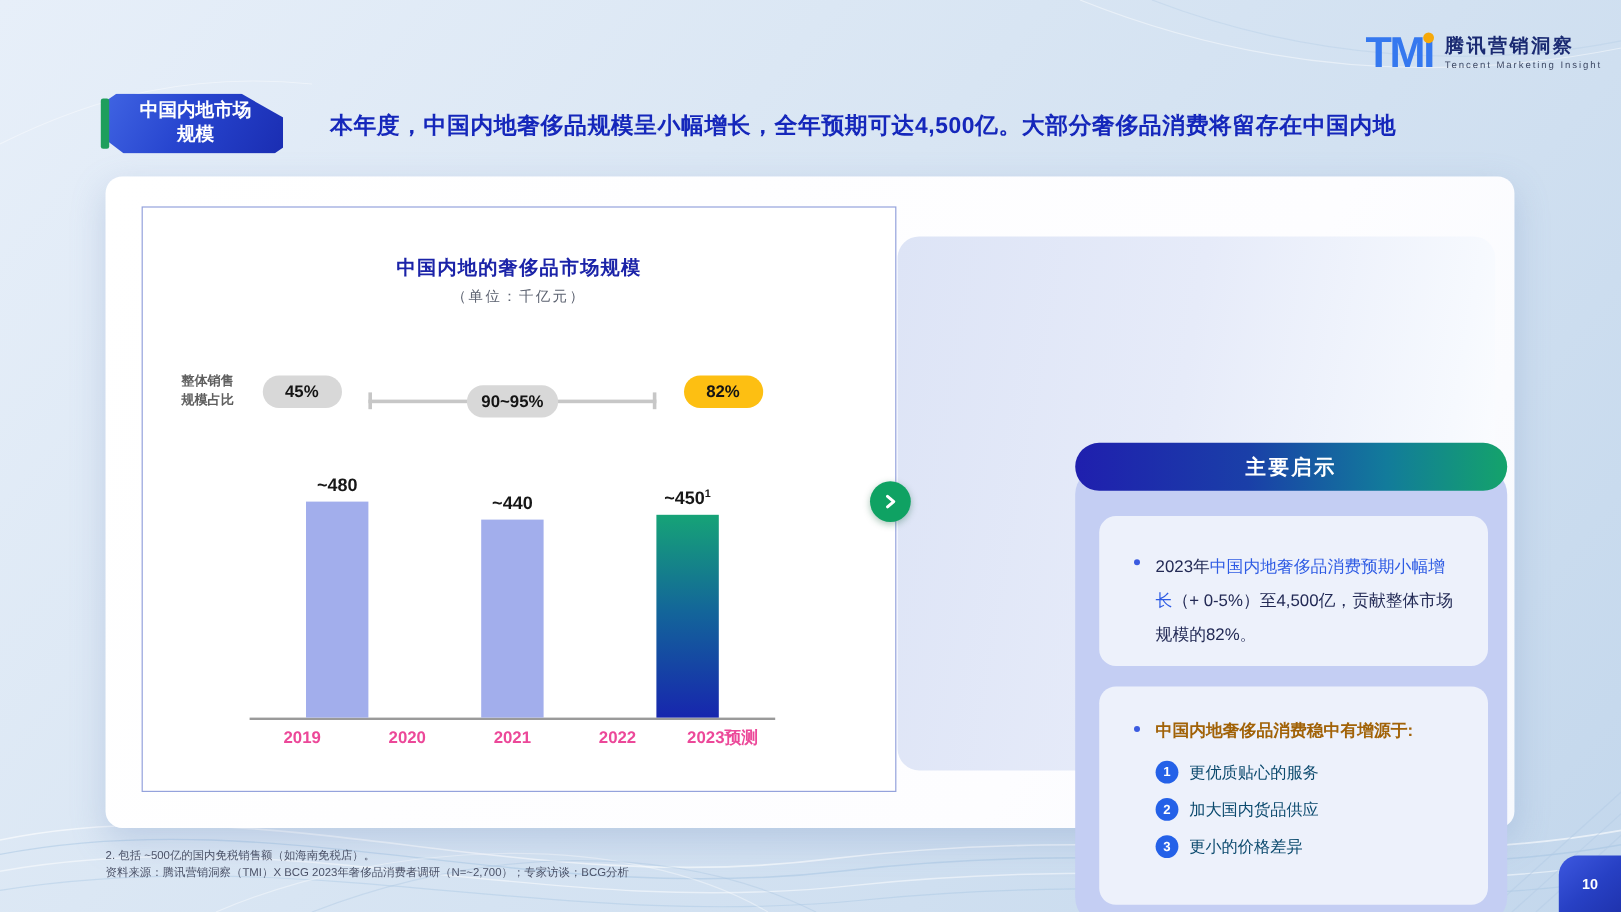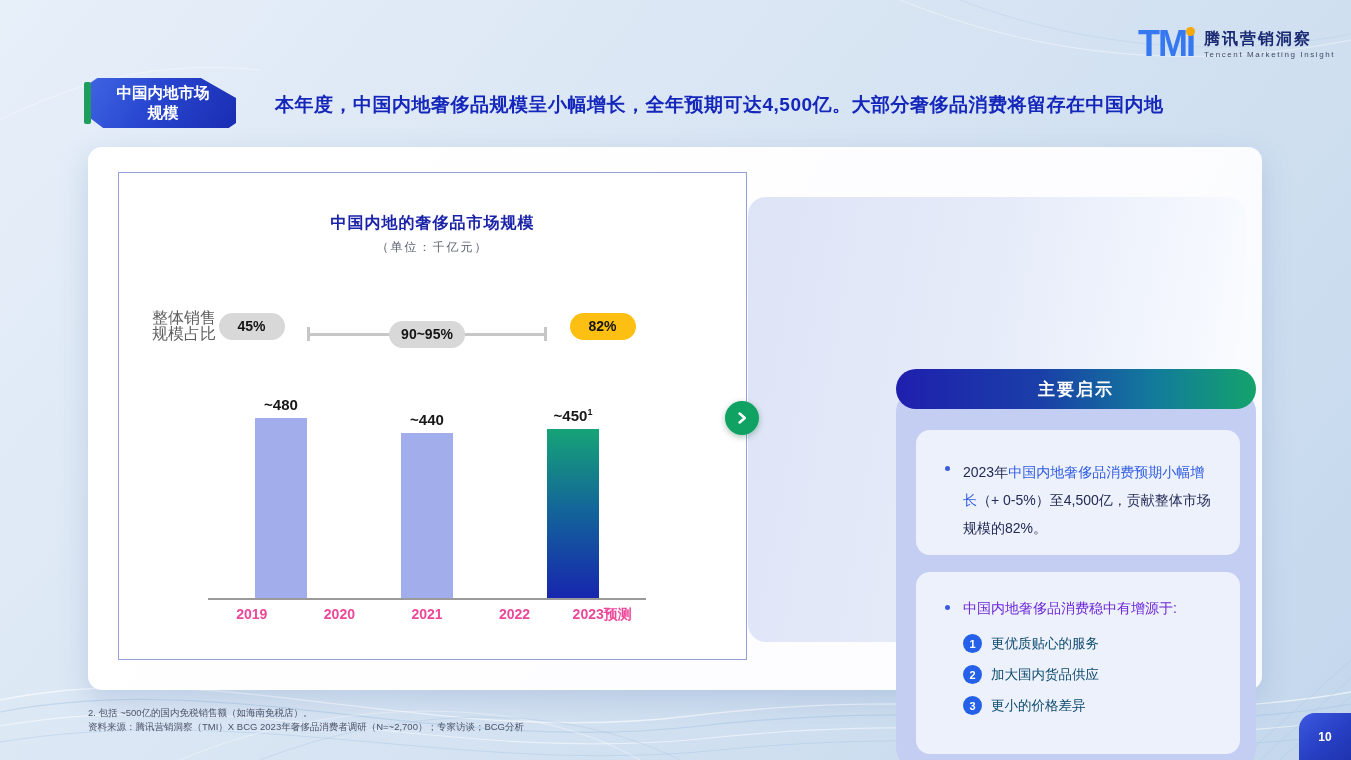--- a/index.html
+++ b/index.html
@@ -35,22 +35,22 @@
     background:linear-gradient(100deg,#dde4f6 0%,#e6ebf9 45%,#f6f9fe 85%,#ffffff 100%);}
 
   
   .chart-panel{position:absolute;left:30px;top:25px;width:627px;height:486px;background:#fff;
     border:1px solid #94a2dc;}
   .chart-title{position:absolute;left:0;top:40px;width:100%;text-align:center;
     font-size:16px;font-weight:700;color:#1b23a8;letter-spacing:1px;}
   .chart-subtitle{position:absolute;left:0;top:66px;width:100%;text-align:center;
     font-size:12px;color:#5c6270;letter-spacing:2px;}
 
-  .share-label{position:absolute;left:32px;top:137px;width:66px;font-size:16px;line-height:16px;
-    color:#5f5f5f;font-weight:400;text-align:center;}
+  .share-label{position:absolute;left:32px;top:137px;width:66px;font-size:11px;line-height:16px;
+    color:#5f5f5f;font-weight:700;}
   .share-row{position:absolute;left:89px;top:138px;width:438px;height:30px;display:flex;align-items:center;}
   .share-cell{width:87px;display:flex;justify-content:center;}
   .share-span{width:264px;position:relative;height:30px;margin-top:16px;}
   .share-line{position:absolute;left:12px;right:12px;top:13.5px;height:3px;background:#c7c7c7;}
   .share-tick-l,.share-tick-r{position:absolute;top:8px;width:3px;height:14px;background:#c7c7c7;}
   .share-tick-l{left:12px;} .share-tick-r{right:12px;}
   .pill{height:27px;min-width:66px;padding:0 12px;border-radius:14px;background:#d8d8d8;
     display:flex;align-items:center;justify-content:center;
     font-size:14px;font-weight:700;color:#141414;box-sizing:border-box;}
   .pill.mid{position:absolute;left:50%;top:1.5px;transform:translateX(-50%);}
@@ -80,21 +80,21 @@
     color:#fff;font-size:17px;font-weight:700;letter-spacing:2px;
     display:flex;align-items:center;justify-content:center;z-index:2;}
   .insight-card{position:absolute;left:828px;width:324px;border-radius:14px;background:#edf1fb;z-index:2;
     box-sizing:border-box;}
   .card1{top:283px;height:125px;padding:28px 16px 0 47px;}
   .card2{top:425px;height:182px;padding:26px 14px 0 47px;}
   .bullet-dot{position:absolute;left:29px;top:36px;width:5px;height:5px;border-radius:50%;background:#3b5be0;}
   .card2 .bullet-dot{top:33px;}
   .card-text{font-size:14px;line-height:28px;color:#232a55;}
   .card-text .bl{color:#2e5be4;}
-  .card2-heading{font-size:14px;font-weight:400;color:#6d28d9;line-height:20px;}
+  .card2-heading{font-size:14px;font-weight:700;color:#a16207;line-height:20px;}
   .insight-items{margin-top:16px;display:flex;flex-direction:column;gap:12px;}
   .insight-item{display:flex;align-items:center;gap:9px;}
   .num-circle{width:19px;height:19px;border-radius:50%;background:#2461e8;color:#fff;
     font-size:11px;font-weight:700;display:flex;align-items:center;justify-content:center;flex:none;}
   .item-text{font-size:13.5px;font-weight:500;color:#0c4a6e;}
 
   
   .footnote1{position:absolute;left:88px;top:707px;font-size:9.5px;color:#4b5268;z-index:2;}
   .source-line{position:absolute;left:88px;top:721px;font-size:9.5px;color:#4b5268;z-index:2;}
   .page-num{position:absolute;left:1299px;top:713px;width:52px;height:47px;z-index:3;

